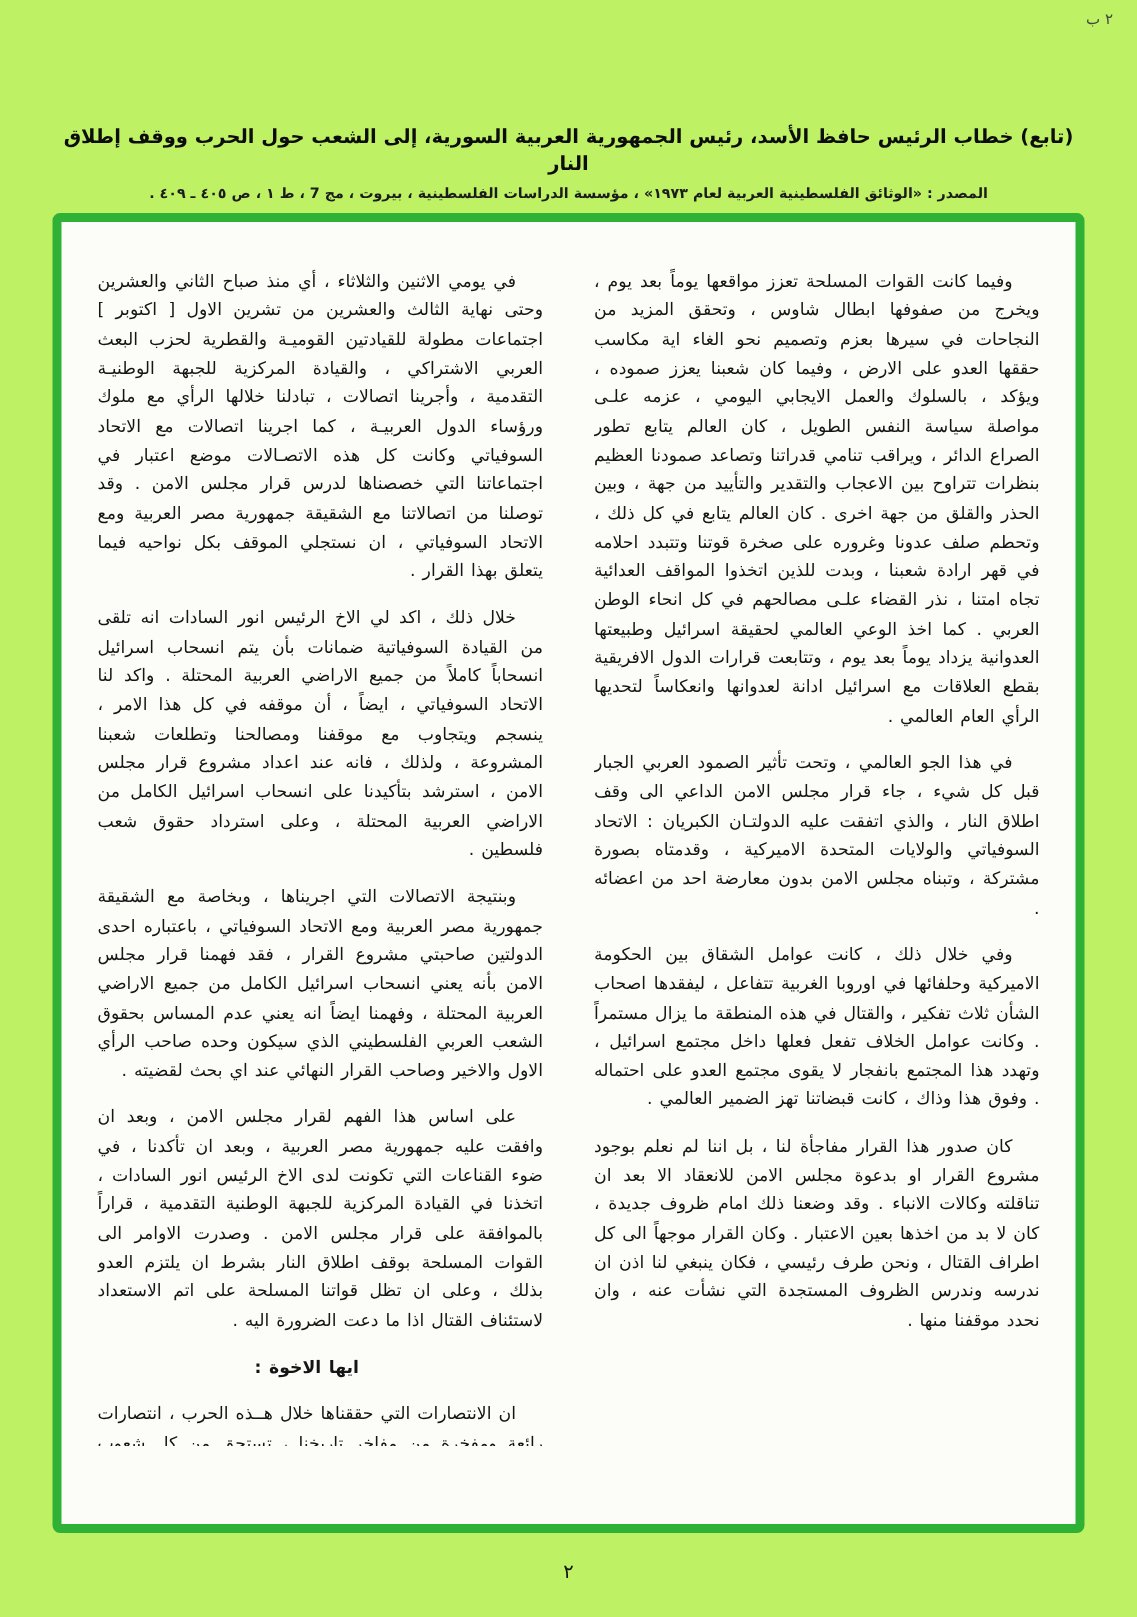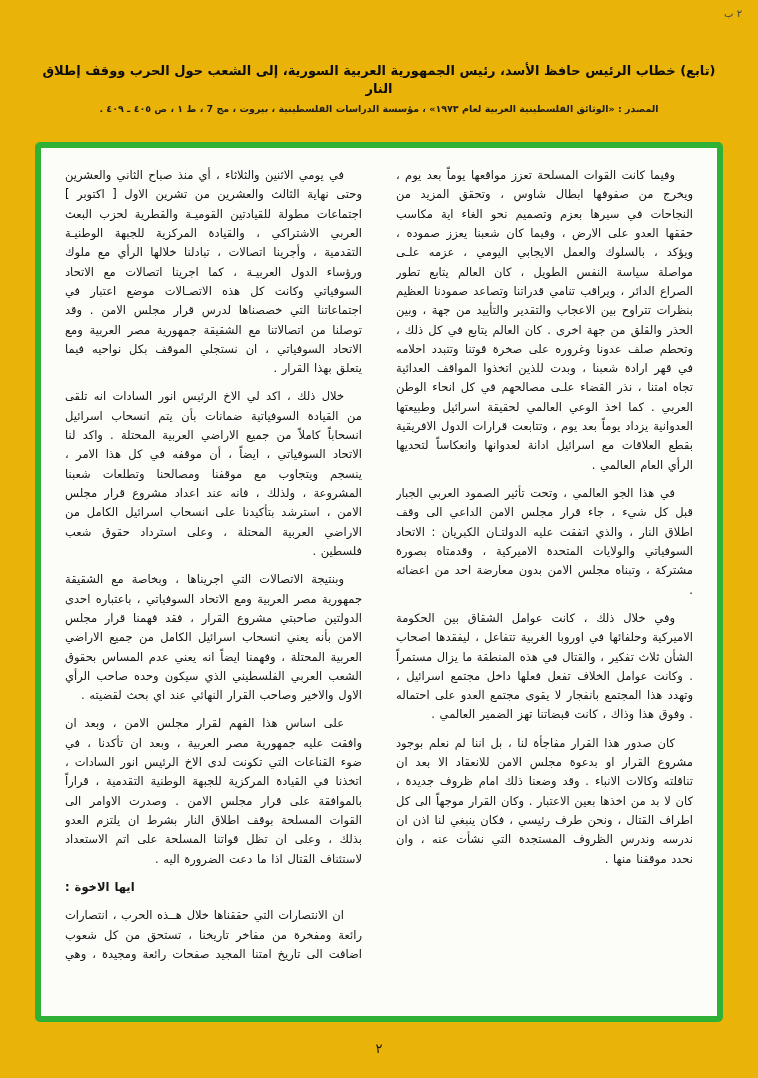--- a/index.html
+++ b/index.html
@@ -1,37 +1,37 @@
 <!DOCTYPE html>
 <html lang="ar"><head>
 <meta charset="utf-8">
 <style>
   html, body { margin: 0; padding: 0; background: #ffffff; }
   .page {
     position: relative;
     width: 758px;
     height: 1078px;
     margin: 0 auto;
-    background: #eab308;
+    background: #bef264;
     font-family: "DejaVu Sans", sans-serif;
     color: #141414;
     overflow: hidden;
   }
   .corner-mark {
     position: absolute;
     top: 8px;
     right: 16px;
     font-size: 10px;
     color: #444;
     letter-spacing: 6px;
     direction: rtl;
   }
   .doc-header {
     position: absolute;
-    top: 62px;
+    top: 83px;
     left: 30px;
     right: 30px;
     text-align: center;
     direction: rtl;
   }
   .doc-title {
     margin: 0;
     font-size: 13px;
     font-weight: bold;
     line-height: 1.4;
@@ -62,30 +62,30 @@
     height: 830px;
     box-sizing: border-box;
   }
   .col {
     width: 297px;
     height: 100%;
     overflow: hidden;
     direction: rtl;
   }
   .col p {
-    margin: 0 0 9px 0;
+    margin: 12px 0 9px 0;
     font-size: 11.5px;
     line-height: 1.68;
     text-align: justify;
     text-indent: 18px;
     word-spacing: 1px;
     color: #151515;
   }
   .col p.heading-line {
-    text-align: left;
+    text-align: center;
     font-weight: bold;
   }
   .page-number {
     position: absolute;
     bottom: 22px;
     left: 0;
     right: 0;
     text-align: center;
     font-size: 13px;
     color: #111;

